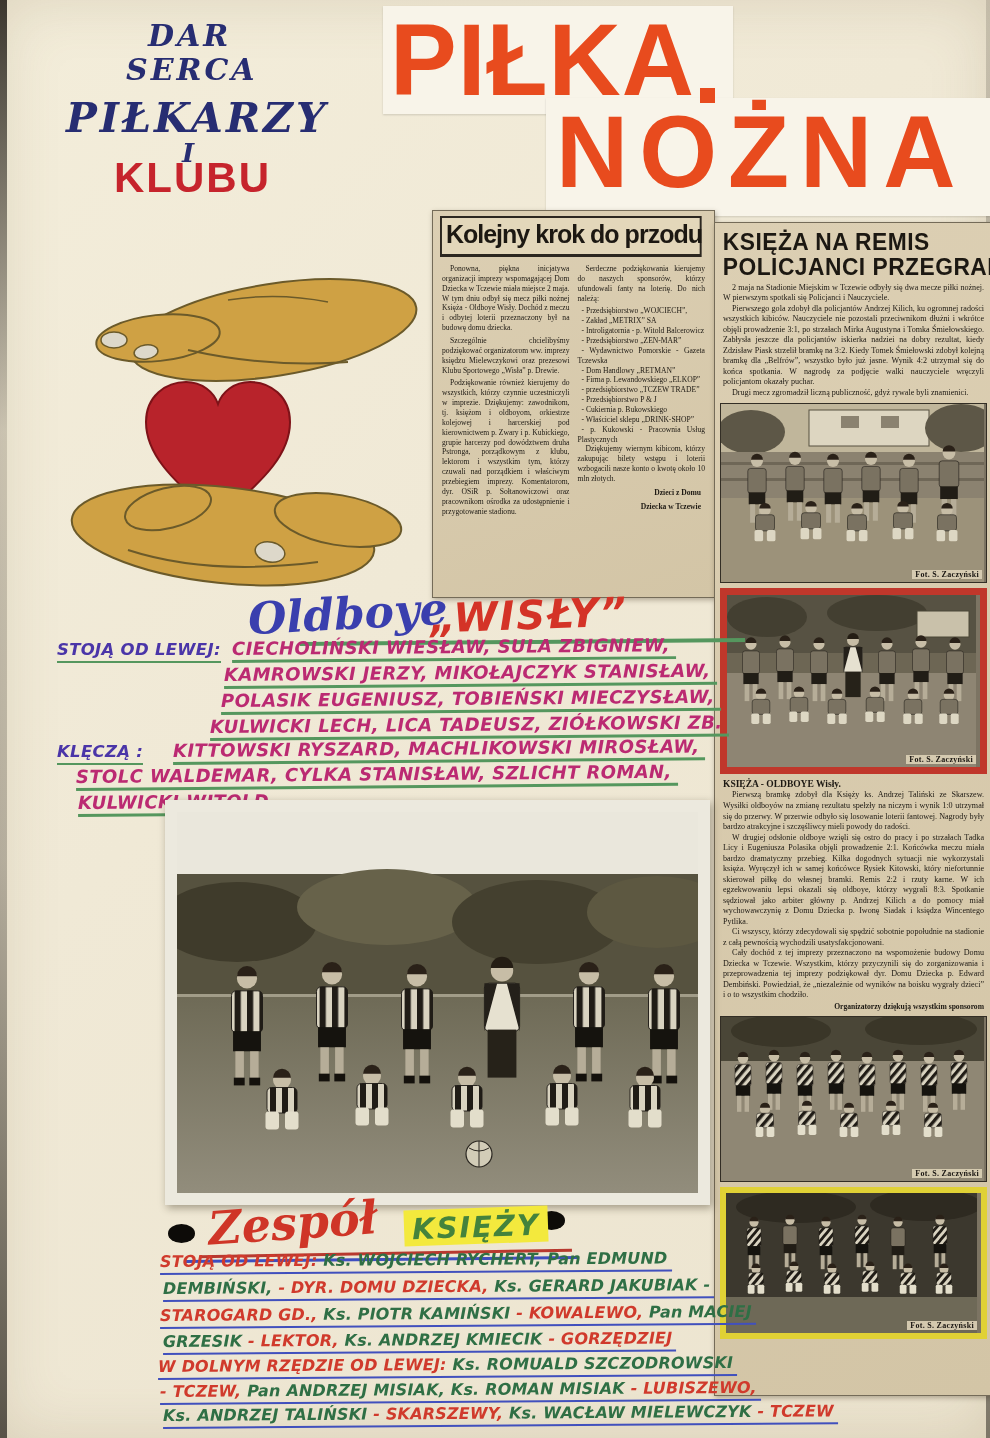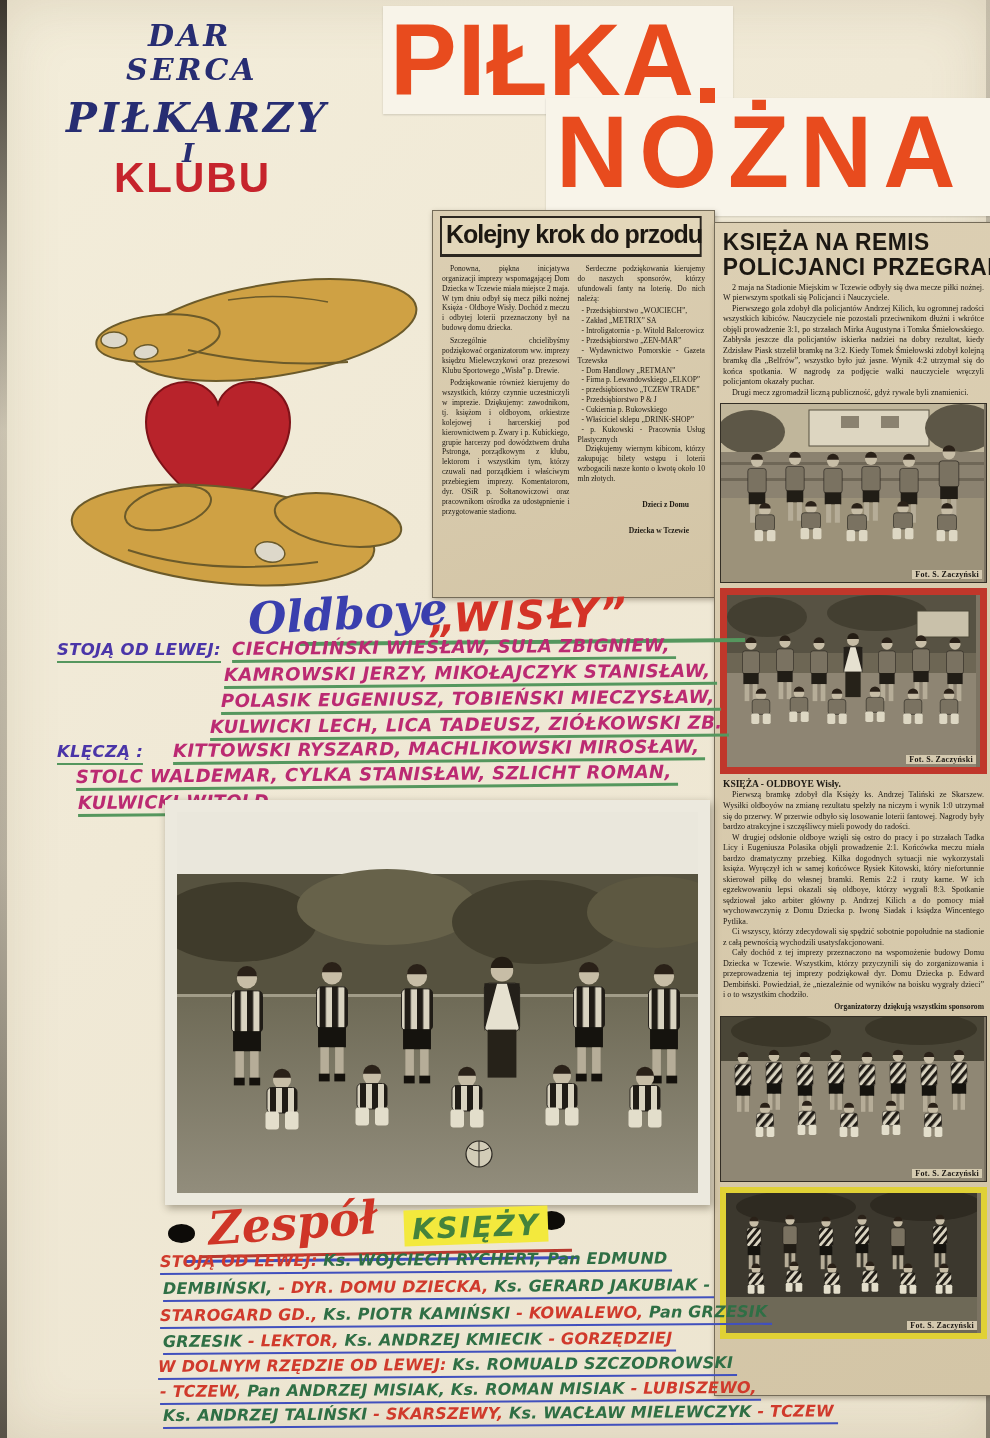--- a/index.html
+++ b/index.html
@@ -38,21 +38,21 @@
   .clip{position:absolute;background:linear-gradient(160deg,#dccfb3,#d3c5a6);
     border:1px solid #746b58;box-shadow:1px 2px 5px rgba(60,50,30,.35);color:#1c1812;}
   .clip-left{left:432px;top:210px;width:281px;height:386px;}
   .clip-left h2{margin:5px 7px 3px;padding:2px 4px 5px;font-size:25.5px;letter-spacing:-1px;
     font-weight:bold;border:2px solid #2c2720;border-width:2px 2px 3px 2px;background:#e3d7ba;
     transform:scaleX(.98);transform-origin:left;white-space:nowrap;}
   .cols{display:flex;gap:8px;padding:4px 9px;justify-content:center;}
   .col{width:50%;font-family:"Liberation Serif",serif;font-size:7.6px;line-height:1.3;text-align:justify;}
   .col p{margin:0 0 3px;text-indent:8px;}
   .col p.sp{margin:0;text-indent:4px;}
-  .col p.sig{text-align:right;font-weight:bold;margin:16px;text-indent:0;}
+  .col p.sig{text-align:right;font-weight:bold;margin:4px;text-indent:0;}
 
   .clip-right{left:714px;top:222px;width:277px;height:1172px;}
   .hlline{font-size:23.5px;font-weight:bold;line-height:1.06;letter-spacing:.5px;
     padding:0 8px;transform:scaleX(.97);transform-origin:left;white-space:nowrap;}
   .hl-wrap{padding-top:7px;padding-bottom:3px;}
   .rp{margin:0;padding:0 8px;font-family:"Liberation Serif",serif;font-size:8.1px;
     line-height:1.3;text-align:justify;text-indent:9px;}
   .subhead{margin:4px 0 1px;padding:0 8px;font-family:"Liberation Serif",serif;
     font-size:9.5px;font-weight:bold;}
   .byline{margin:1px 0 3px;padding:0 8px;font-family:"Liberation Serif",serif;
@@ -391,19 +391,19 @@
 
   <div class="dotl"></div>
   <div class="dotr"></div>
   <div class="hw script-zespol">Zespół</div>
   <div class="hw script-ksiezy">KSIĘŻY</div>
   <div class="z-uline1"></div>
   <div class="z-uline2"></div>
 
   <div class="hw bline" style="left:160px;top:1252px;"><span class="r">STOJĄ OD LEWEJ: </span><span class="g">Ks. WOJCIECH RYCHERT, Pan EDMUND</span></div>
   <div class="hw bline" style="left:163px;top:1279px;"><span class="g">DEMBIŃSKI, </span><span class="r">- DYR. DOMU DZIECKA, </span><span class="g">Ks. GERARD JAKUBIAK -</span></div>
-  <div class="hw bline" style="left:160px;top:1306px;"><span class="r">STAROGARD GD., </span><span class="g">Ks. PIOTR KAMIŃSKI </span><span class="r">- KOWALEWO, </span><span class="g">Pan GRZESIK</span></div>
+  <div class="hw bline" style="left:160px;top:1306px;"><span class="r">STAROGARD GD., </span><span class="g">Ks. PIOTR KAMIŃSKI </span><span class="r">- KOWALEWO, </span><span class="g">Pan MACIEJ</span></div>
   <div class="hw bline" style="left:163px;top:1332px;"><span class="g">GRZESIK </span><span class="r">- LEKTOR, </span><span class="g">Ks. ANDRZEJ KMIECIK </span><span class="r">- GORZĘDZIEJ</span></div>
   <div class="hw bline" style="left:158px;top:1357px;"><span class="r">W DOLNYM RZĘDZIE OD LEWEJ: </span><span class="g">Ks. ROMUALD SZCZODROWSKI</span></div>
   <div class="hw bline" style="left:160px;top:1382px;"><span class="r">- TCZEW, </span><span class="g">Pan ANDRZEJ MISIAK, Ks. ROMAN MISIAK </span><span class="r">- LUBISZEWO,</span></div>
   <div class="hw bline" style="left:163px;top:1406px;"><span class="g">Ks. ANDRZEJ TALIŃSKI </span><span class="r">- SKARSZEWY, </span><span class="g">Ks. WACŁAW MIELEWCZYK </span><span class="r">- TCZEW</span></div>
 
 </div>
 
 </body></html>

